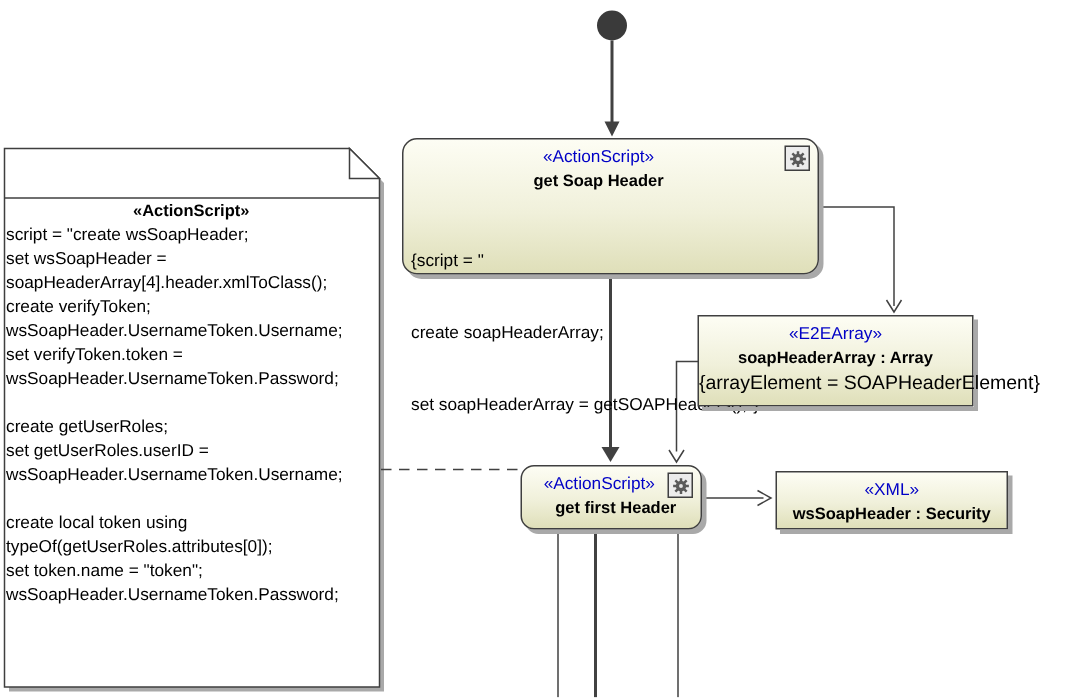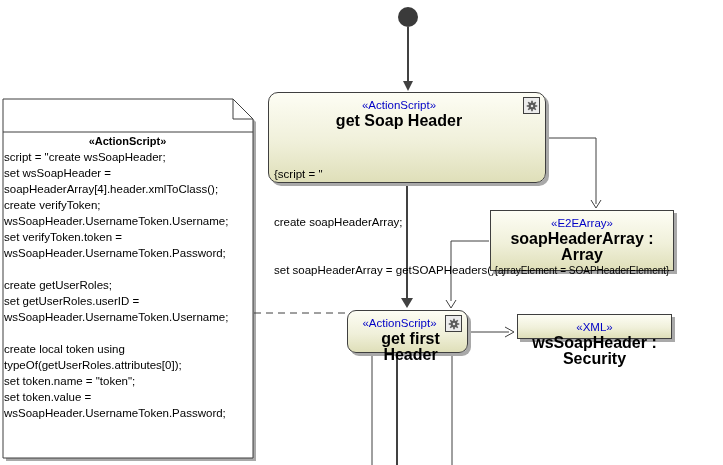--- a/index.html
+++ b/index.html
@@ -9,24 +9,24 @@
   }
   .layer{position:absolute;left:0;top:0;}
   .node{
     position:absolute;box-sizing:border-box;
     border:1px solid #3f3f3f;
     background:linear-gradient(180deg,#fdfdf4 0%,#f0f0da 55%,#dfdfb9 100%);
     box-shadow:3px 3px 0 #a9a9a9;
   }
   .action{border-radius:10px;}
   .stereo{color:#0000c6;text-align:center;font-size:11.5px;line-height:16px;padding-top:4px;}
-  .name{font-weight:bold;text-align:center;font-size:16px;line-height:16px;}
+  .name{font-weight:bold;text-align:center;font-size:11px;line-height:16px;}
   .action .stereo,.action .name{padding-right:16px;}
   .body{font-size:11.5px;line-height:16px;margin-top:5px;padding:0 5px;white-space:pre;}
-  .tag{font-size:10px;line-height:16px;text-align:center;white-space:pre;}
+  .tag{font-size:13px;line-height:16px;text-align:center;white-space:pre;}
   .gear-box{
     position:absolute;top:4px;right:5px;width:17px;height:17px;box-sizing:border-box;
     border:1px solid #3f3f3f;background:#ececec;
     display:flex;align-items:center;justify-content:center;
   }
   .note-text{
     position:absolute;left:4px;top:133px;width:247px;
     font-size:11.5px;line-height:16px;
   }
   .note-stereo{text-align:center;font-weight:bold;font-size:11px;line-height:16px;}
@@ -99,57 +99,56 @@
     <div class="note-line">set verifyToken.token =</div>
     <div class="note-line">wsSoapHeader.UsernameToken.Password;</div>
     <div class="note-line"></div>
     <div class="note-line">create getUserRoles;</div>
     <div class="note-line">set getUserRoles.userID =</div>
     <div class="note-line">wsSoapHeader.UsernameToken.Username;</div>
     <div class="note-line"></div>
     <div class="note-line">create local token using</div>
     <div class="note-line">typeOf(getUserRoles.attributes[0]);</div>
     <div class="note-line">set token.name = "token";</div>
-    <div class="note-line">set token.value =</div>
     <div class="note-line">wsSoapHeader.UsernameToken.Password;</div>
   </div>
 
   <div class="node action" style="left:268px;top:92px;width:278px;height:91px;">
     <div class="stereo">«ActionScript»</div>
     <div class="name">get Soap Header</div>
     <div class="body">
       <div>{script = "</div>
       <div>create soapHeaderArray;</div>
       <div>set soapHeaderArray = getSOAPHeaders();"}</div>
     </div>
     <div class="gear-box">
       <svg width="12" height="12" viewBox="0 0 16 16">
         <path d="M8 1 V15 M1 8 H15 M3 3 L13 13 M13 3 L3 13" stroke="#5a5a5a" stroke-width="2.2" fill="none"></path>
         <circle cx="8" cy="8" r="4.6" fill="#5a5a5a"></circle>
         <circle cx="8" cy="8" r="1.7" fill="#e4e4e4"></circle>
       </svg>
     </div>
   </div>
 
-  <div class="node" style="left:490px;top:210px;width:184px;height:61px;">
+  <div class="node" style="left:465px;top:210px;width:184px;height:61px;">
     <div class="stereo">«E2EArray»</div>
     <div class="name">soapHeaderArray : Array</div>
     <div class="tag">{arrayElement = SOAPHeaderElement}</div>
   </div>
 
   <div class="node action" style="left:347px;top:310px;width:121px;height:43px;border-radius:9px;">
     <div class="stereo">«ActionScript»</div>
     <div class="name" style="text-align:center;padding-left:6px;padding-right:0;">get first Header</div>
     <div class="gear-box">
       <svg width="12" height="12" viewBox="0 0 16 16">
         <path d="M8 1 V15 M1 8 H15 M3 3 L13 13 M13 3 L3 13" stroke="#5a5a5a" stroke-width="2.2" fill="none"></path>
         <circle cx="8" cy="8" r="4.6" fill="#5a5a5a"></circle>
         <circle cx="8" cy="8" r="1.7" fill="#e4e4e4"></circle>
       </svg>
     </div>
   </div>
 
-  <div class="node" style="left:517px;top:314px;width:155px;height:25px;">
+  <div class="node" style="left:517px;top:314px;width:155px;height:39px;">
     <div class="stereo">«XML»</div>
     <div class="name">wsSoapHeader : Security</div>
   </div>
 
 </div>
 
 </body></html>

